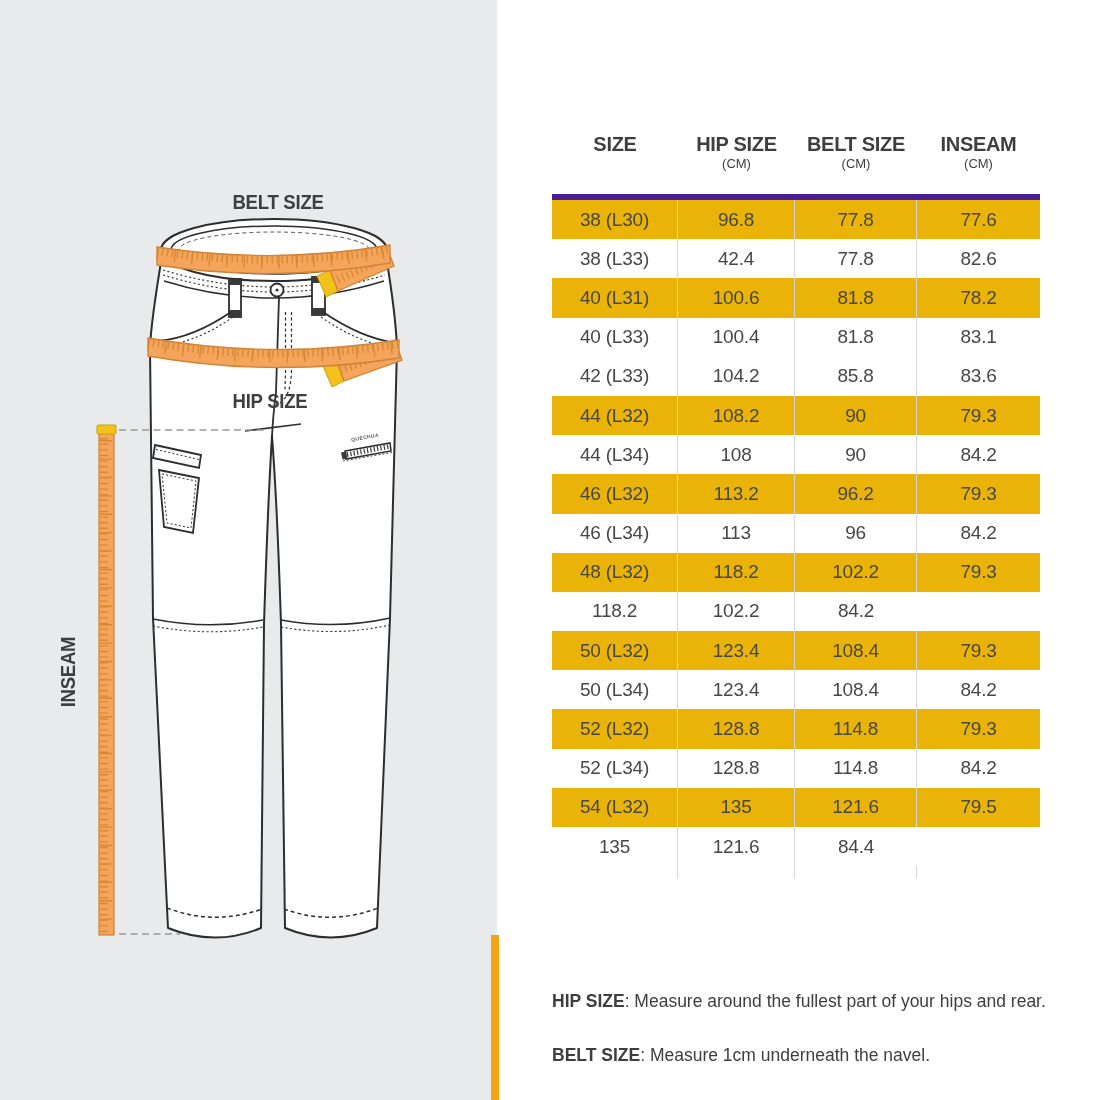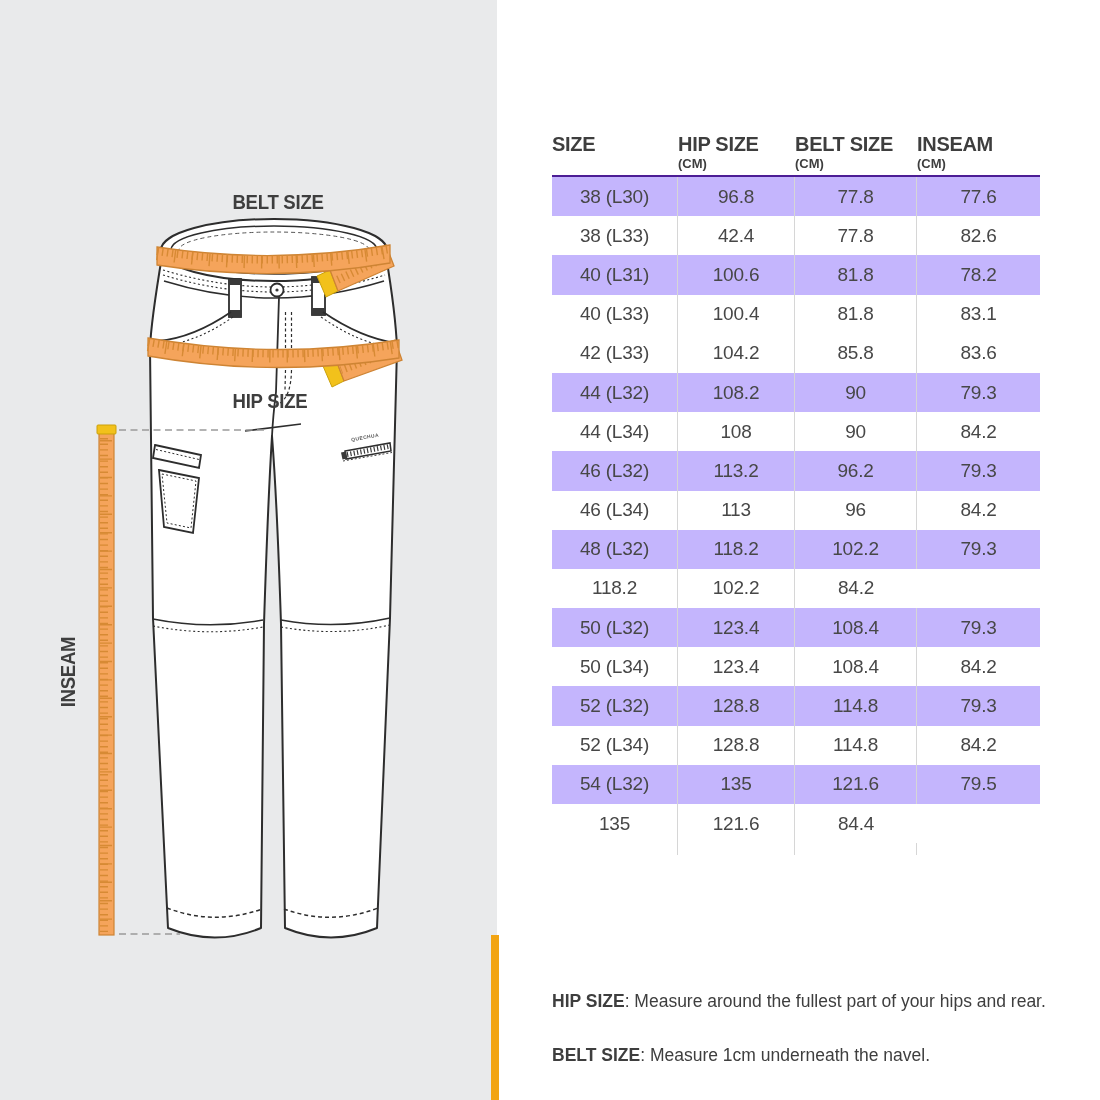--- a/index.html
+++ b/index.html
@@ -19,26 +19,26 @@
   .lbl.inseam{left:68px;top:672px;transform:translate(-50%,-50%) rotate(-90deg) scaleX(0.93);}
   .brand{
     position:absolute;left:351px;top:434px;font-size:5px;font-weight:bold;color:#5a5a5a;
     letter-spacing:.4px;transform:rotate(-10deg);
   }
   .accent-bar{position:absolute;left:491px;top:935px;width:8px;height:165px;background:#F2A412;}
 
   .size-table{position:absolute;left:552px;top:132px;width:488px;}
   .thead{
     display:grid;grid-template-columns:126px 117px 122px 123px;
-    padding-bottom:4px;border-bottom:2px solid #4c1d95;text-align:left;
+    padding-bottom:23px;border-bottom:6px solid #4c1d95;text-align:center;
   }
   .hlabel{font-size:20px;font-weight:bold;color:#3E3E3E;line-height:24px;letter-spacing:-0.3px;}
-  .hunit{font-size:13px;font-weight:bold;color:#3E3E3E;line-height:15px;min-height:15px;}
+  .hunit{font-size:13px;font-weight:normal;color:#3E3E3E;line-height:15px;min-height:15px;}
   .trow{display:grid;grid-template-columns:126px 117px 122px 123px;height:39.2px;}
-  .trow.alt{background:#c4b5fd;}
+  .trow.alt{background:#eab308;}
   .cell{
     display:flex;align-items:center;justify-content:center;
     font-size:19px;color:#474747;letter-spacing:-0.2px;
   }
   .cell:not(:last-child){border-right:1px solid #D6D6D6;}
   .trow.spacer{height:12px;background:#fff;}
 
   .notes{position:absolute;left:552px;top:964px;color:#3E3E3E;font-size:17.5px;}
   .note{line-height:34px;white-space:nowrap;margin-top:20px;}
   .note .term{font-weight:bold;}

